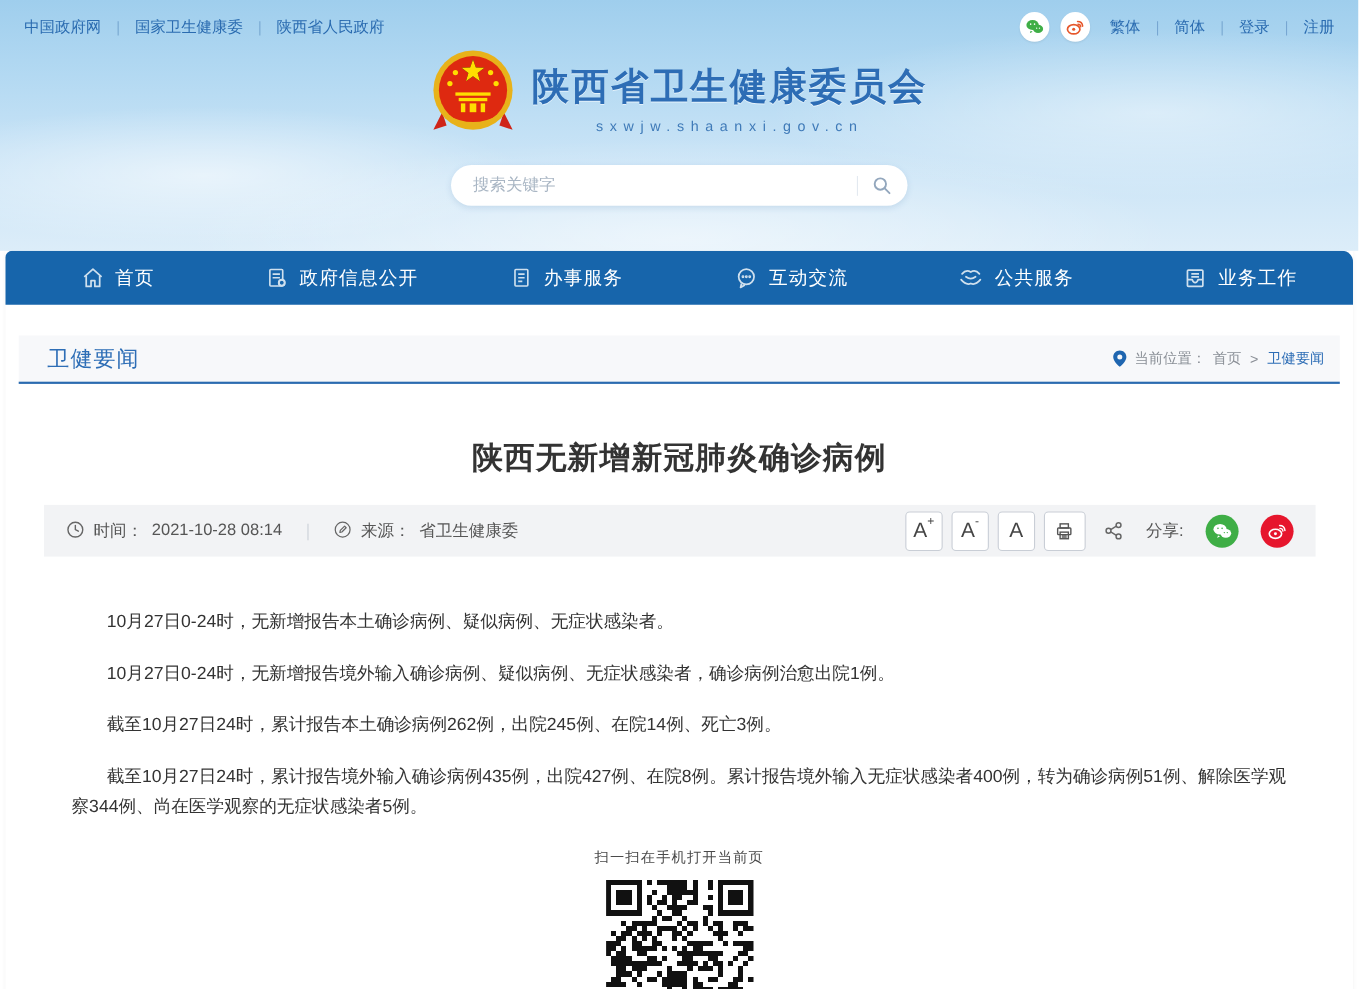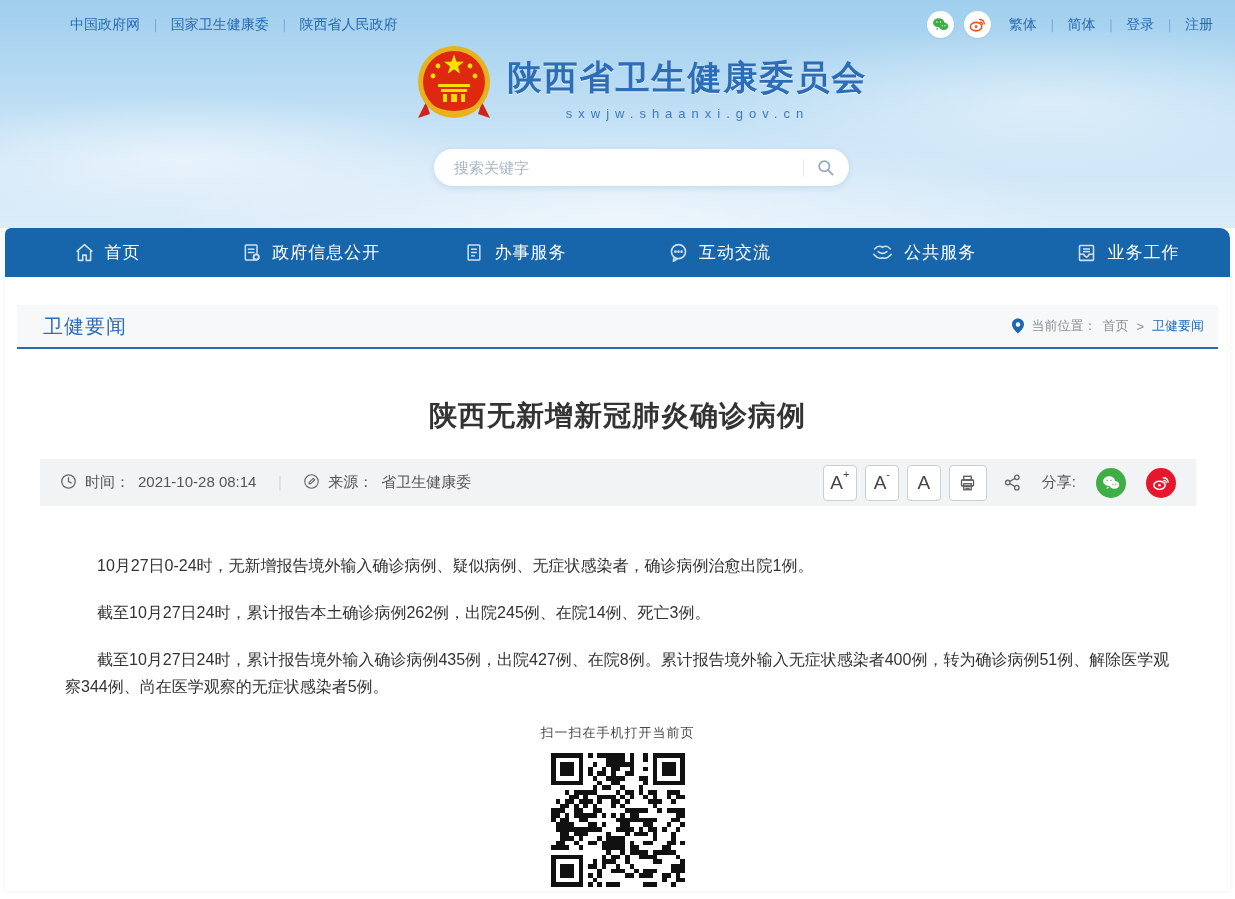--- a/index.html
+++ b/index.html
@@ -1,21 +1,21 @@
 <!DOCTYPE html>
 <html><head>
 <meta charset="utf-8">
 <style>
   * { margin:0; padding:0; box-sizing:border-box; }
   html,body { width:1235px; height:899px; overflow:hidden; background:#fff;
     font-family:"Liberation Sans","DejaVu Sans",sans-serif; }
 
   
   .header { position:relative; height:228px;
-    background:linear-gradient(180deg,#9fceed 0%,#b3d9f2 30%,#c8e3f6 60%,#dcedf9 100%);padding-left:48px; }
+    background:linear-gradient(180deg,#9fceed 0%,#b3d9f2 30%,#c8e3f6 60%,#dcedf9 100%); }
   .header::before { content:""; position:absolute; inset:0;
     background:
       radial-gradient(ellipse 420px 90px at 15% 70%, rgba(255,255,255,.55), transparent 70%),
       radial-gradient(ellipse 500px 110px at 85% 45%, rgba(255,255,255,.45), transparent 70%),
       radial-gradient(ellipse 600px 120px at 50% 95%, rgba(255,255,255,.5), transparent 75%);
     pointer-events:none; }
   .topbar { position:relative; z-index:2; display:flex; justify-content:space-between;
     align-items:center; padding:11px 22px 0 22px; font-size:14px; color:#2a6bb0; }
   .topbar a { color:#2a6bb0; text-decoration:none; cursor:pointer; }
   .tsep { color:#6d9ecb; margin:0 9px; font-size:13px; }
@@ -328,20 +328,21 @@
               <circle cx="10" cy="15" r="1.8" fill="#fff"></circle>
               <path d="M15 5 q6 0 6.5 6" fill="none" stroke="#fff" stroke-width="1.8" stroke-linecap="round"></path>
               <path d="M15.5 8.5 q3.2 0 3.6 3.2" fill="none" stroke="#fff" stroke-width="1.6" stroke-linecap="round"></path>
             </svg>
         </span>
       </span>
     </div>
   </div>
 
   <div class="article-body">
+    <p>10月27日0-24时，无新增报告本土确诊病例、疑似病例、无症状感染者。</p>
     <p>10月27日0-24时，无新增报告境外输入确诊病例、疑似病例、无症状感染者，确诊病例治愈出院1例。</p>
     <p>截至10月27日24时，累计报告本土确诊病例262例，出院245例、在院14例、死亡3例。</p>
     <p>截至10月27日24时，累计报告境外输入确诊病例435例，出院427例、在院8例。累计报告境外输入无症状感染者400例，转为确诊病例51例、解除医学观察344例、尚在医学观察的无症状感染者5例。</p>
   </div>
 
   <div class="qr-block">
     <div class="qr-caption">扫一扫在手机打开当前页</div>
     <div class="qr-code"><svg width="134" height="134" viewBox="0 0 29 29" shape-rendering="crispEdges" fill="#111">
           <rect x="8" y="0" width="1" height="1"></rect>
           <rect x="10" y="0" width="1" height="1"></rect>

